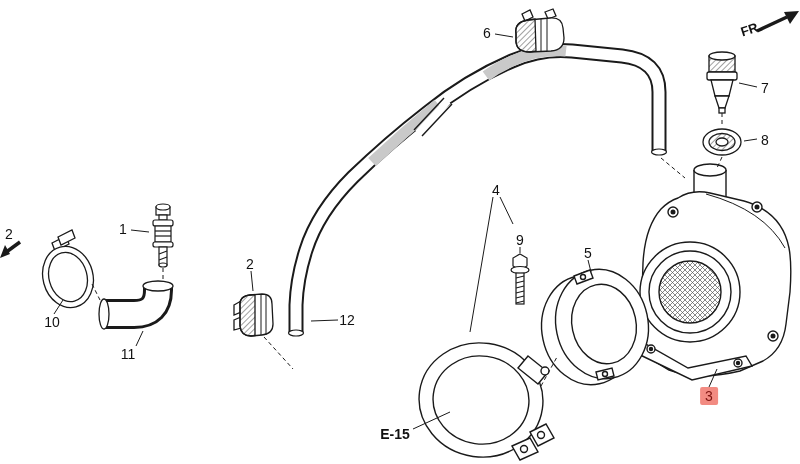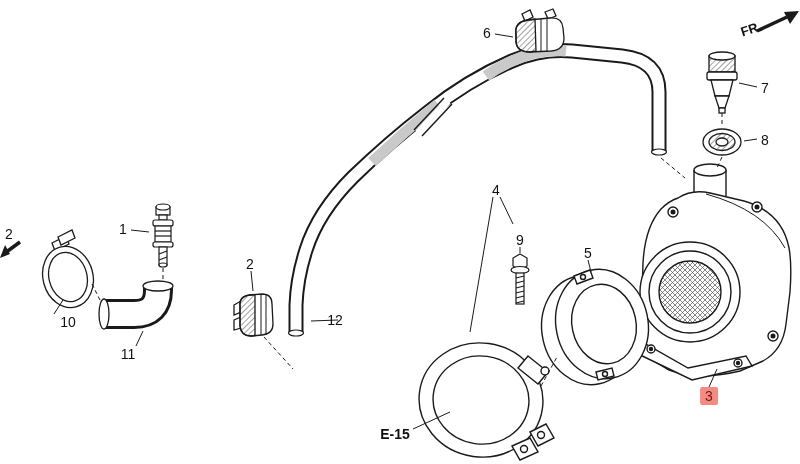--- a/index.html
+++ b/index.html
@@ -201,20 +201,20 @@
 
   <span class="lbl" style="left:123px;top:229px">1</span>
   <span class="lbl" style="left:250px;top:264px">2</span>
   <span class="lbl hl" style="left:709px;top:396px">3</span>
   <span class="lbl" style="left:496px;top:190px">4</span>
   <span class="lbl" style="left:588px;top:253px">5</span>
   <span class="lbl" style="left:487px;top:33px">6</span>
   <span class="lbl" style="left:765px;top:88px">7</span>
   <span class="lbl" style="left:765px;top:140px">8</span>
   <span class="lbl" style="left:520px;top:240px">9</span>
-  <span class="lbl" style="left:68px;top:322px">10</span>
+  <span class="lbl" style="left:52px;top:322px">10</span>
   <span class="lbl" style="left:128px;top:354px">11</span>
-  <span class="lbl" style="left:335px;top:320px">12</span>
+  <span class="lbl" style="left:347px;top:320px">12</span>
 
   <span class="lbl" style="left:9px;top:234px">2</span>
   <span class="lbl fr" style="left:751px;top:29px">FR.</span>
   <span class="lbl bold" style="left:395px;top:434px">E-15</span>
 </div>
 
 </body></html>

